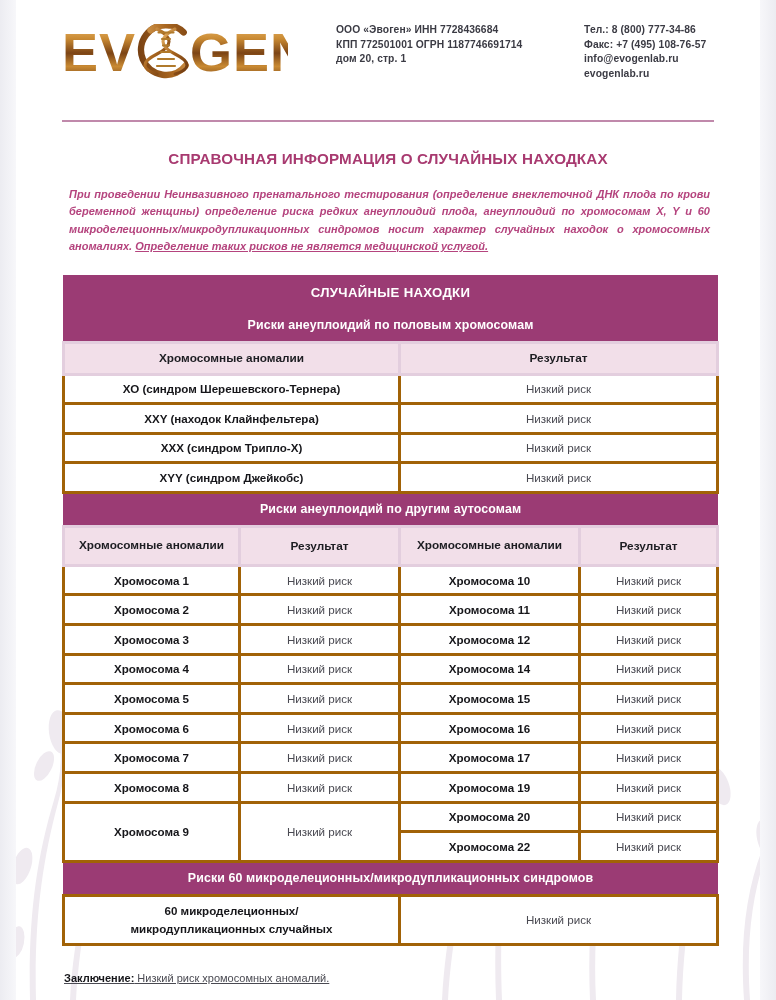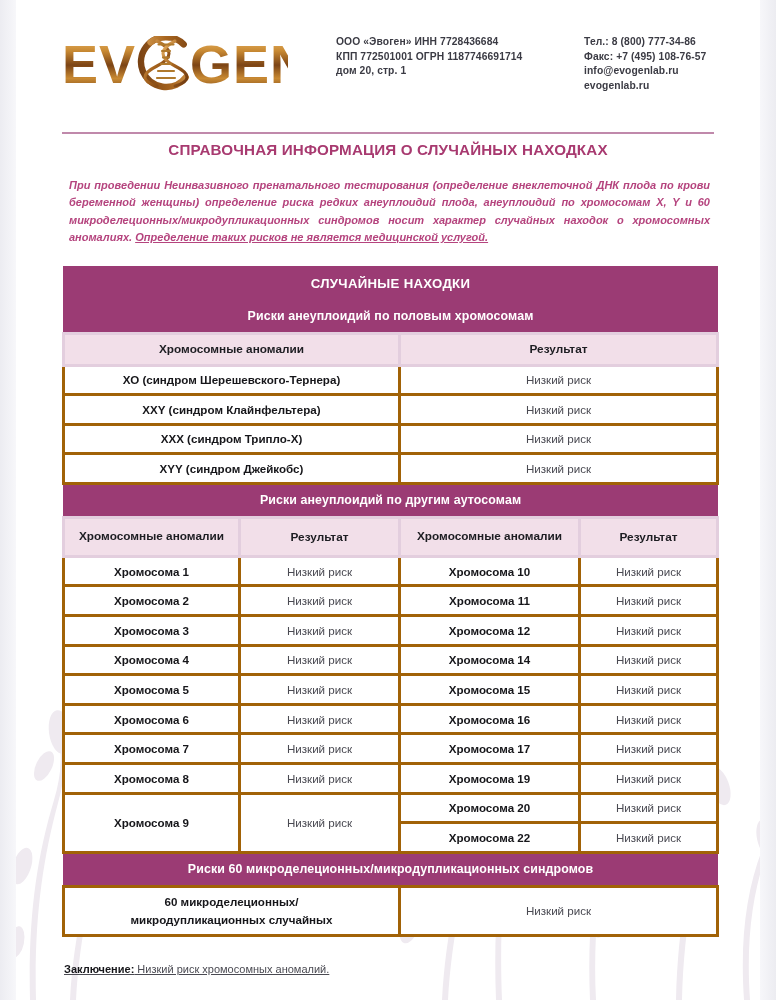--- a/index.html
+++ b/index.html
@@ -51,21 +51,21 @@
     bottom: 0;
     width: 200px;
     height: 330px;
     z-index: 0;
     pointer-events: none;
   }
 
   .content {
     position: relative;
     z-index: 2;
-    padding: 16px 62px;
+    padding: 4px 62px;
   }
 
   
   .doc-header {
     display: flex;
     align-items: flex-start;
     padding-top: 14px;
     height: 82px;
   }
   .logo-wrap {
@@ -103,21 +103,21 @@
     margin-top: 20px;
     margin-bottom: 0;
   }
 
   .doc-title {
     text-align: center;
     color: #a83a70;
     font-size: 15.2px;
     font-weight: bold;
     letter-spacing: 0.15px;
-    margin-top: 7px;
+    margin-top: 28px;
     margin-bottom: 0;
   }
 
   .intro {
     color: #b5447e;
     font-size: 11px;
     font-style: italic;
     font-weight: bold;
     line-height: 1.58;
     text-align: justify;
@@ -326,21 +326,21 @@
         </tr>
         <tr>
           <td class="subhead" colspan="2">Хромосомные аномалии</td>
           <td class="subhead" colspan="2">Результат</td>
         </tr>
         <tr>
           <td class="cell cell-name" colspan="2">ХО (синдром Шерешевского-Тернера)</td>
           <td class="cell cell-val" colspan="2">Низкий риск</td>
         </tr>
         <tr>
-          <td class="cell cell-name" colspan="2">XXY (синдром Клайнфельтера)</td>
+          <td class="cell cell-name" colspan="2">XXY (находок Клайнфельтера)</td>
           <td class="cell cell-val" colspan="2">Низкий риск</td>
         </tr>
         <tr>
           <td class="cell cell-name" colspan="2">XXX (синдром Трипло-X)</td>
           <td class="cell cell-val" colspan="2">Низкий риск</td>
         </tr>
         <tr>
           <td class="cell cell-name" colspan="2">XYY (синдром Джейкобс)</td>
           <td class="cell cell-val" colspan="2">Низкий риск</td>
         </tr>

